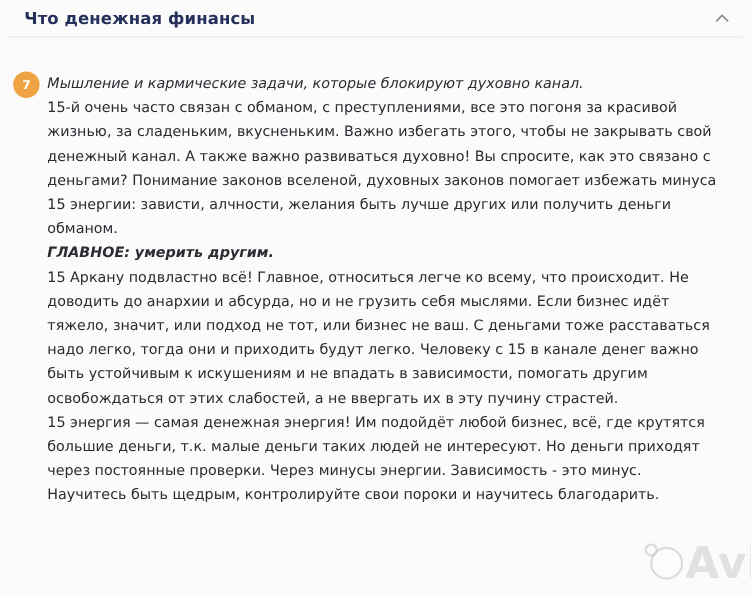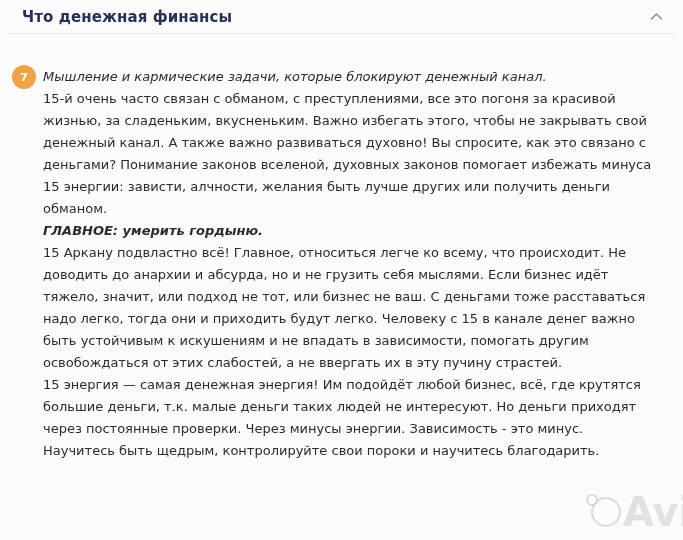--- a/index.html
+++ b/index.html
@@ -103,23 +103,23 @@
   </span>
 </div>
 
 <div class="divider"></div>
 
 <div class="content">
 
   <div class="section">
     <div class="badge" style="background: rgb(240, 163, 66);">7</div>
     <div class="sec-text">
-      <p class="lead">Мышление и кармические задачи, которые блокируют денежный канал.</p>
+      <p class="lead">Мышление и кармические задачи, которые блокируют духовно канал.</p>
       <p>15-й очень часто связан с обманом, с преступлениями, все это погоня за красивой жизнью, за сладеньким, вкусненьким. Важно избегать этого, чтобы не закрывать свой денежный канал. А также важно развиваться духовно! Вы спросите, как это связано с деньгами? Понимание законов вселеной, духовных законов помогает избежать минуса 15 энергии: зависти, алчности, желания быть лучше других или получить деньги обманом.</p>
-      <p class="emphasis">ГЛАВНОЕ: умерить гордыню.</p>
+      <p class="emphasis">ГЛАВНОЕ: умерить другим.</p>
       <p>15 Аркану подвластно всё! Главное, относиться легче ко всему, что происходит. Не доводить до анархии и абсурда, но и не грузить себя мыслями. Если бизнес идёт тяжело, значит, или подход не тот, или бизнес не ваш. С деньгами тоже расставаться надо легко, тогда они и приходить будут легко. Человеку с 15 в канале денег важно быть устойчивым к искушениям и не впадать в зависимости, помогать другим освобождаться от этих слабостей, а не ввергать их в эту пучину страстей.</p>
       <p>15 энергия — самая денежная энергия! Им подойдёт любой бизнес, всё, где крутятся большие деньги, т.к. малые деньги таких людей не интересуют. Но деньги приходят через постоянные проверки. Через минусы энергии. Зависимость - это минус. Научитесь быть щедрым, контролируйте свои пороки и научитесь благодарить.</p>
     </div>
   </div>
 
 </div>
 
 <div class="watermark">
   <span class="wm-logo">
     <svg width="38" height="40" viewBox="0 0 38 40">

